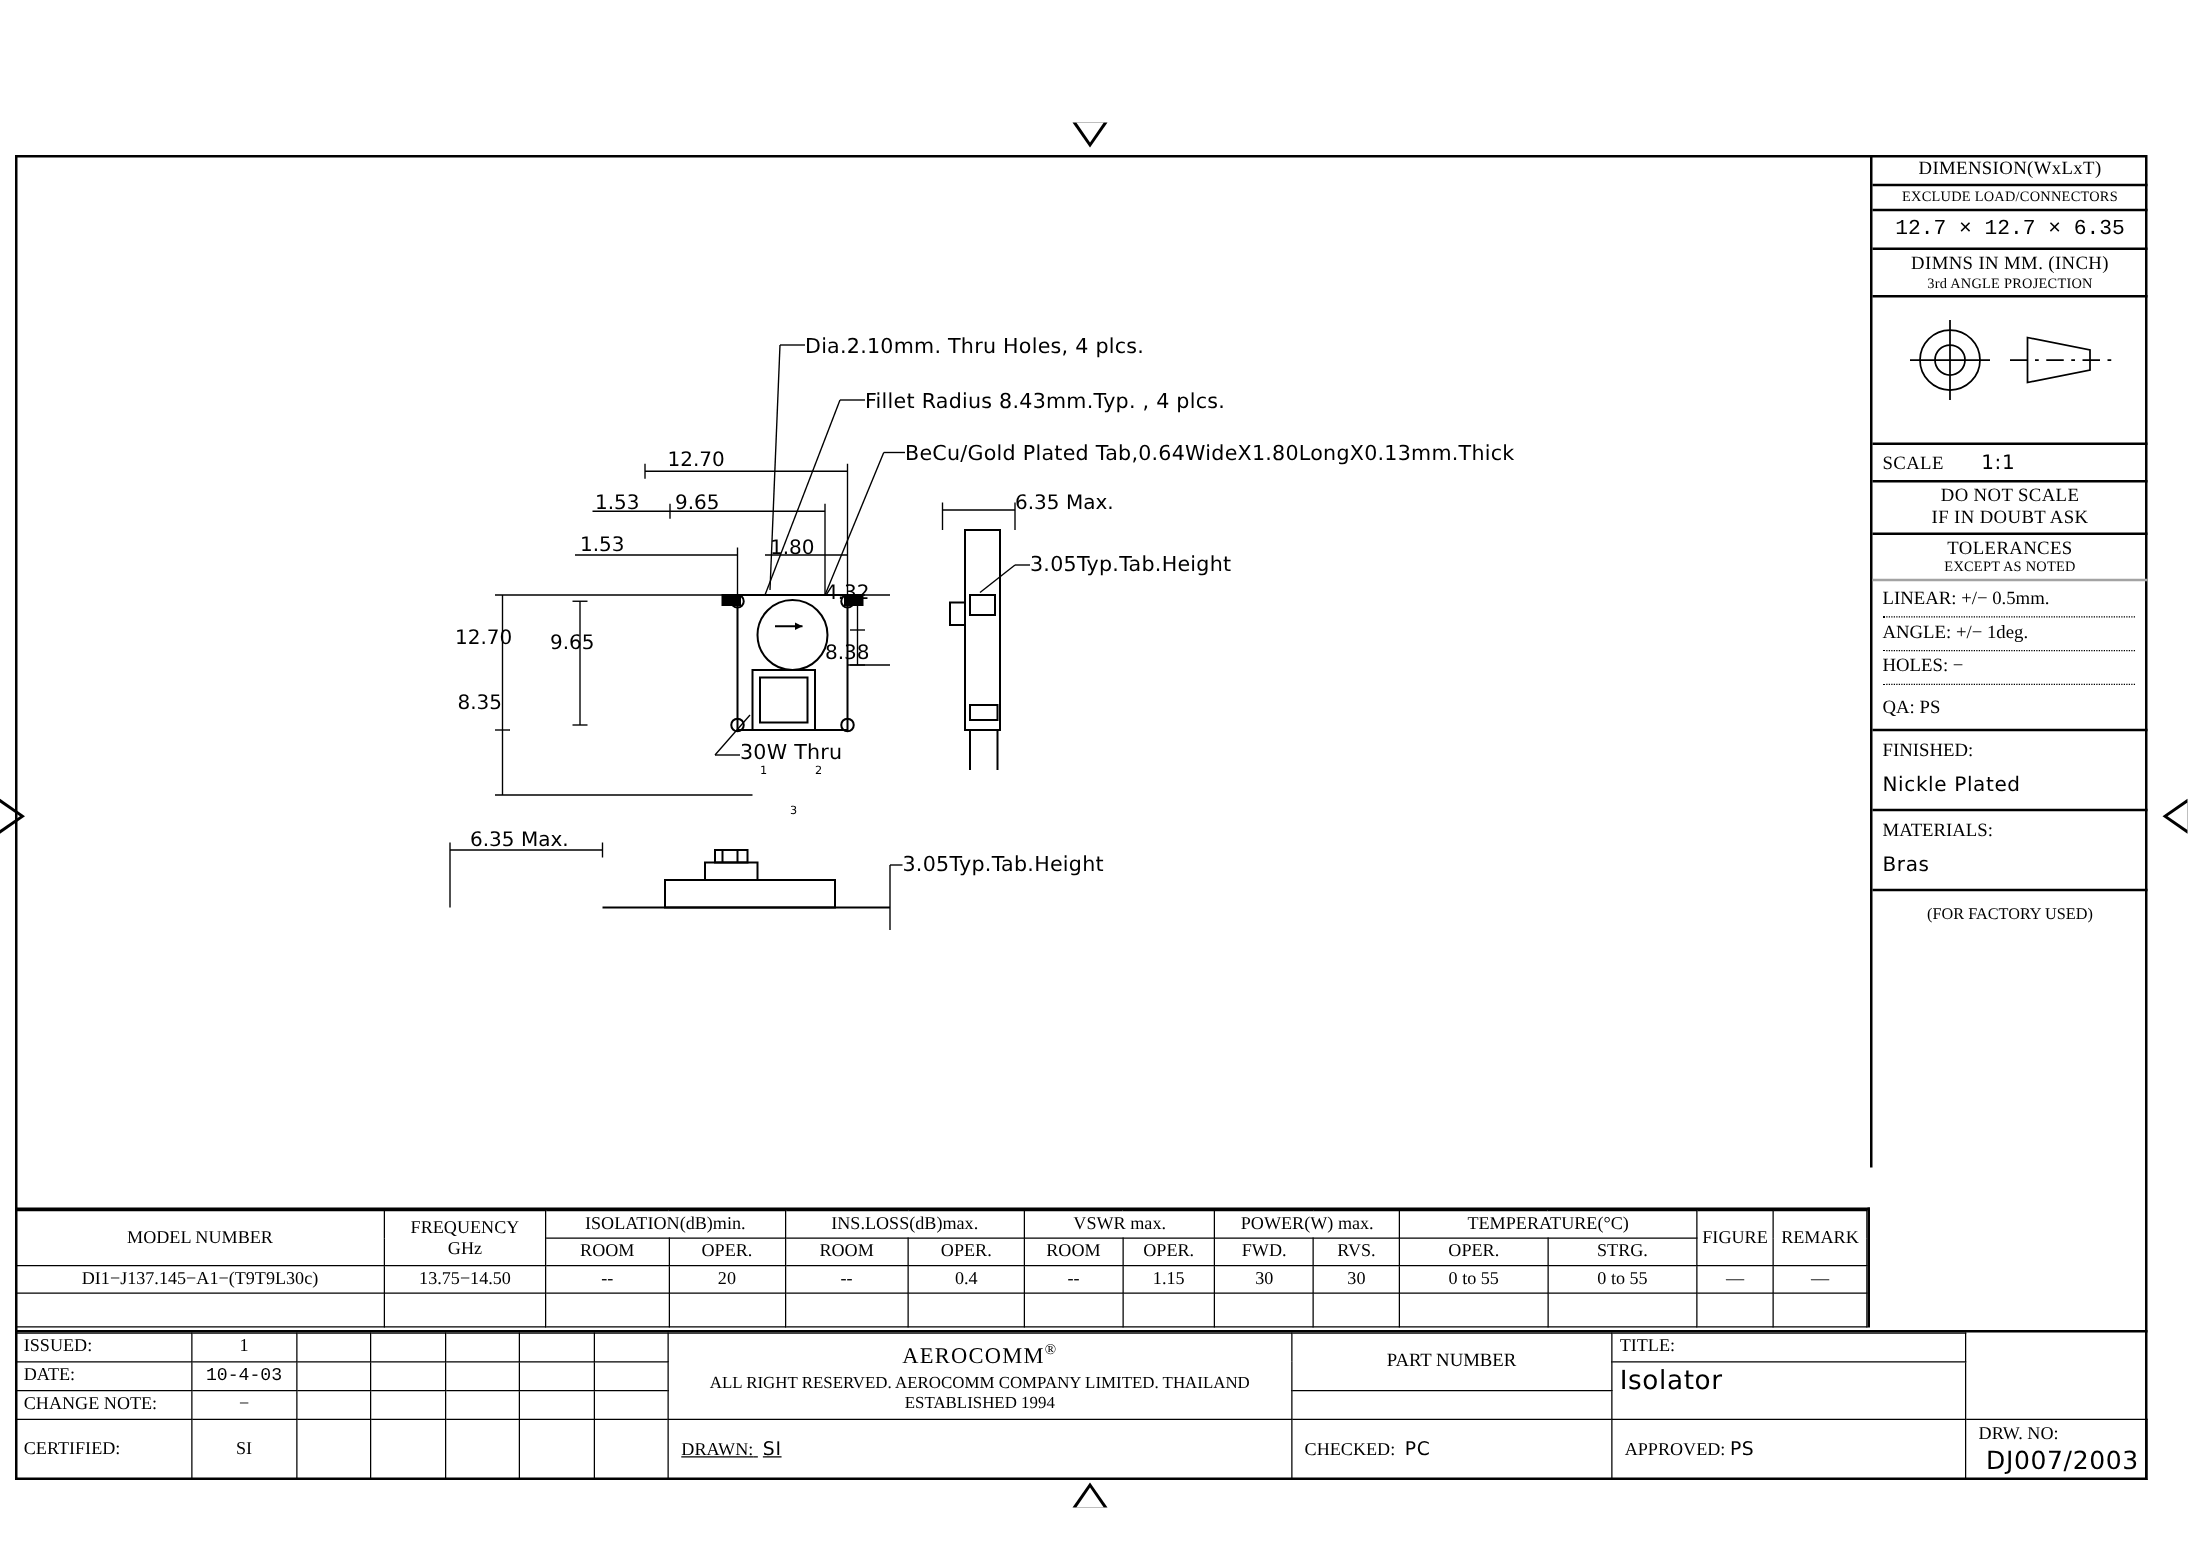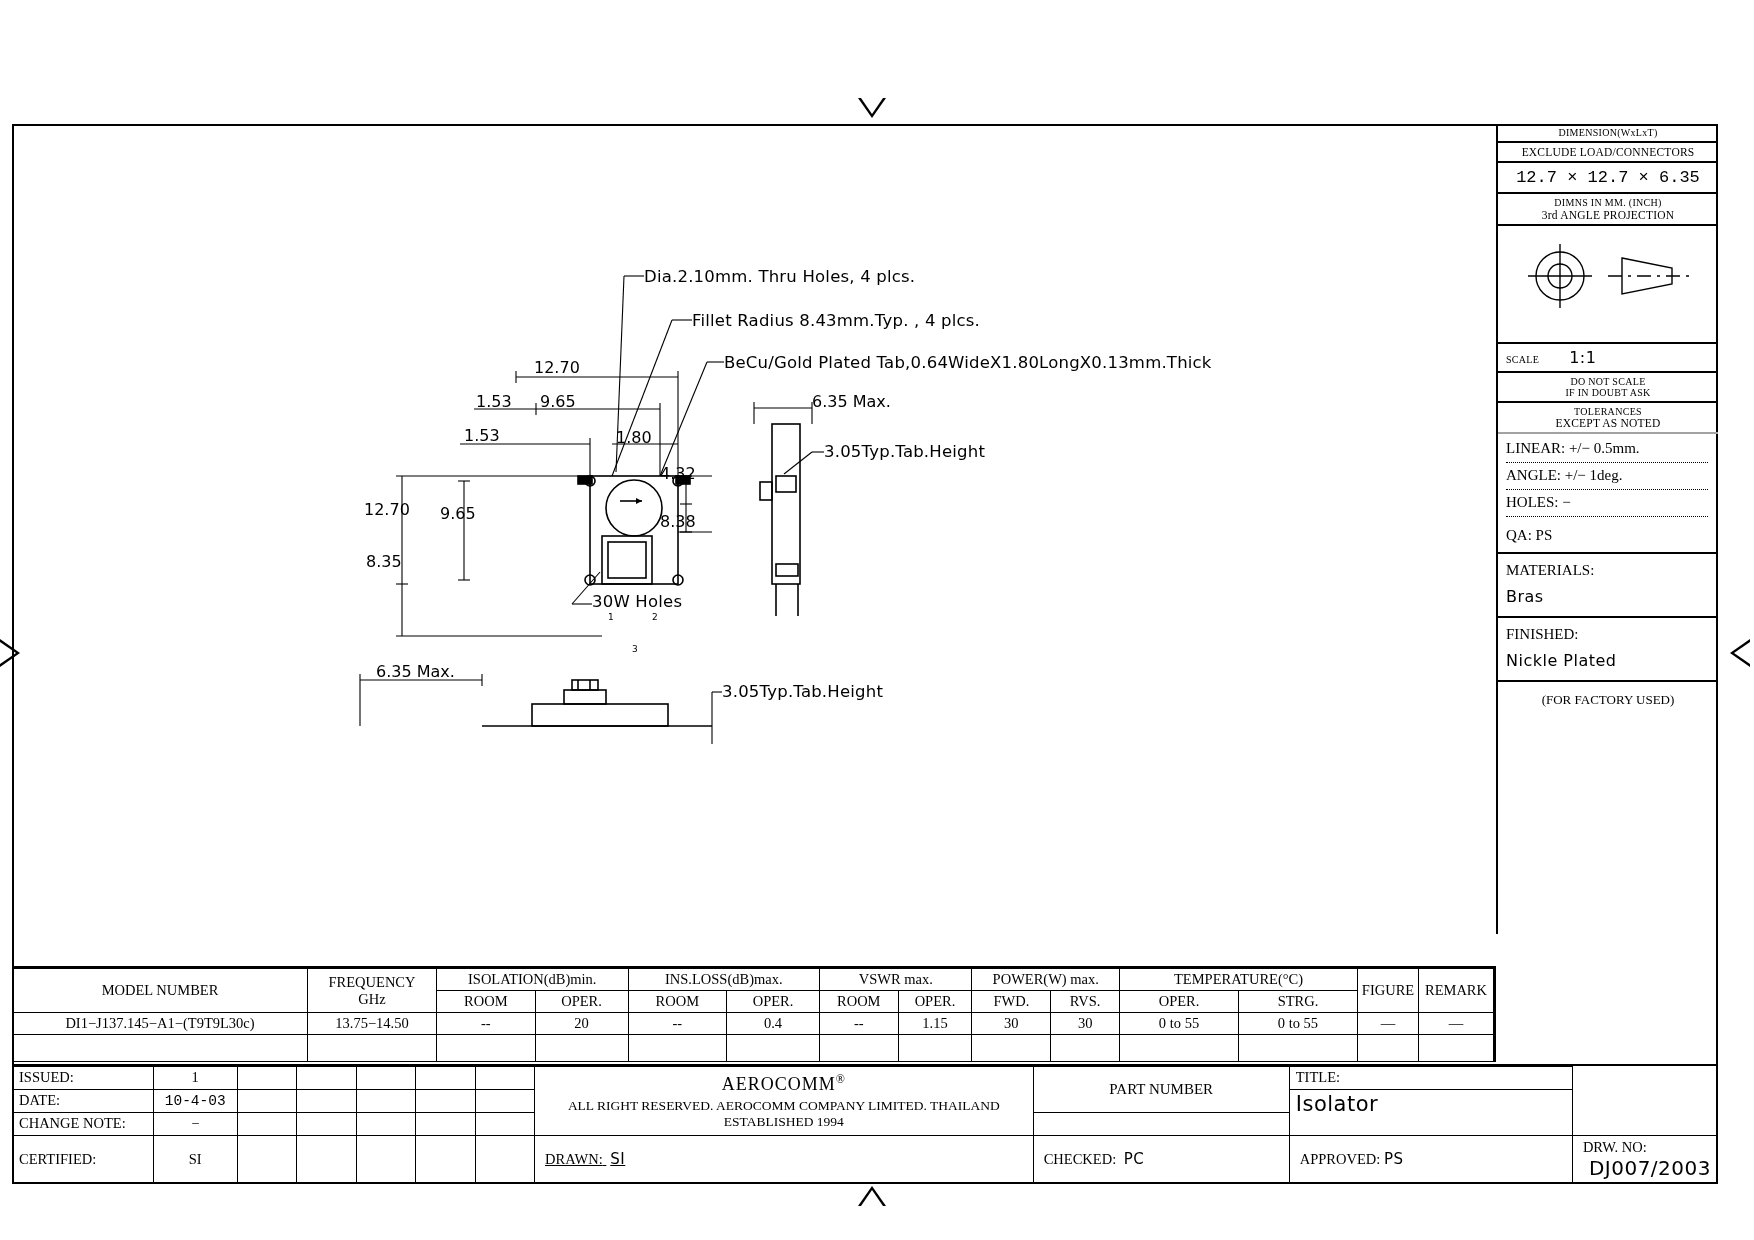--- a/index.html
+++ b/index.html
@@ -14,21 +14,21 @@
   .tri-bot{left:858px;top:1186px;border-left:14px solid transparent;border-right:14px solid transparent;border-bottom:20px solid #000;}
   .tri-bot-i{left:861px;top:1190px;border-left:11px solid transparent;border-right:11px solid transparent;border-bottom:16px solid #fff;}
   .tri-left{left:0px;top:639px;border-top:14px solid transparent;border-bottom:14px solid transparent;border-left:20px solid #000;}
   .tri-left-i{left:0px;top:642px;border-top:11px solid transparent;border-bottom:11px solid transparent;border-left:16px solid #fff;}
   .tri-right{left:1730px;top:639px;border-top:14px solid transparent;border-bottom:14px solid transparent;border-right:20px solid #000;}
   .tri-right-i{left:1734px;top:642px;border-top:11px solid transparent;border-bottom:11px solid transparent;border-right:16px solid #fff;}
 
   
   .rightcol{position:absolute;right:0;top:0;width:222px;height:810px;border-left:2px solid #000;box-sizing:border-box;}
   .rc-row{border-bottom:2px solid #000;box-sizing:border-box;padding:3px 6px;text-align:center;}
-  .rc-ttl{font-size:10px;letter-spacing:.3px;}
+  .rc-ttl{font-size:15px;letter-spacing:.3px;}
   .rc-sub{font-size:11.5px;letter-spacing:.2px;}
   .rc-big{font-size:17px;font-family:"Liberation Mono",monospace;letter-spacing:0px;}
   .hand{font-family:"DejaVu Sans",sans-serif;font-size:16px;letter-spacing:.5px;}
 
   .proj{height:118px;position:relative;}
   .toler-line{font-size:15px;text-align:left;padding-left:8px;}
   .dots{border-bottom:1px dotted #000;height:1px;margin:4px 10px 4px 8px;}
 
   
   .ptable{position:absolute;left:0;bottom:122px;width:1484px;border-top:2px solid #000;border-right:2px solid #000;box-sizing:border-box;}
@@ -165,21 +165,21 @@
       <line x1="348" y1="556" x2="470" y2="556"></line>
       <line x1="348" y1="550" x2="348" y2="602"></line>
       <line x1="470" y1="550" x2="470" y2="562"></line>
     </g>
   </svg>
 
   <div class="label" style="left:632px;top:143px;">Dia.2.10mm. Thru Holes, 4 plcs.</div>
   <div class="label" style="left:680px;top:187px;">Fillet Radius 8.43mm.Typ. , 4 plcs.</div>
   <div class="label" style="left:712px;top:229px;">BeCu/Gold Plated Tab,0.64WideX1.80LongX0.13mm.Thick</div>
   <div class="label" style="left:812px;top:318px;">3.05Typ.Tab.Height</div>
-  <div class="label" style="left:580px;top:468px;">30W Holes</div>
+  <div class="label" style="left:580px;top:468px;">30W Thru</div>
   <div class="label" style="left:710px;top:558px;">3.05Typ.Tab.Height</div>
 
   <div class="dim" style="left:522px;top:234px;">12.70</div>
   <div class="dim" style="left:464px;top:268px;">1.53</div>
   <div class="dim" style="left:528px;top:268px;">9.65</div>
   <div class="dim" style="left:452px;top:302px;">1.53</div>
   <div class="dim" style="left:604px;top:304px;">1.80</div>
   <div class="dim" style="left:352px;top:376px;">12.70</div>
   <div class="dim" style="left:428px;top:380px;">9.65</div>
   <div class="dim" style="left:354px;top:428px;">8.35</div>
@@ -225,26 +225,26 @@
       <div class="toler-line">LINEAR: +/−  0.5mm.</div>
       <div class="dots"></div>
       <div class="toler-line">ANGLE: +/−  1deg.</div>
       <div class="dots"></div>
       <div class="toler-line">HOLES: −</div>
       <div class="dots"></div>
       <div class="toler-line" style="padding-top:6px;padding-bottom:6px;">QA: PS</div>
     </div>
 
     <div style="border-bottom:2px solid #000;padding:8px 8px 10px 8px;">
+      <div style="font-size:15px;">FINISHED:</div>
+      <div class="hand" style="margin-top:8px;">Nickle Plated</div>
+    </div>
+    <div style="border-bottom:2px solid #000;padding:8px 8px 10px 8px;">
       <div style="font-size:15px;">MATERIALS:</div>
       <div class="hand" style="margin-top:8px;">Bras</div>
-    </div>
-    <div style="border-bottom:2px solid #000;padding:8px 8px 10px 8px;">
-      <div style="font-size:15px;">FINISHED:</div>
-      <div class="hand" style="margin-top:8px;">Nickle Plated</div>
     </div>
     <div style="padding:10px 8px;text-align:center;font-size:13px;">(FOR FACTORY USED)</div>
   </div>
 
   <div class="ptable">
     <table>
       <tbody>
           <tr>
         <td class="hdr" rowspan="2" style="width:290px">MODEL NUMBER</td>
         <td class="hdr" rowspan="2" style="width:124px">

